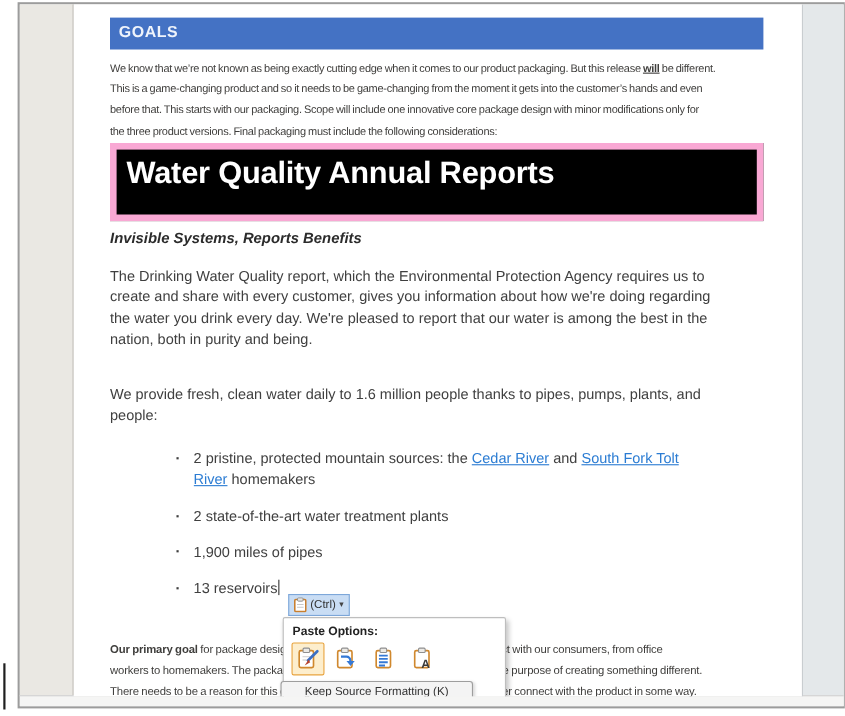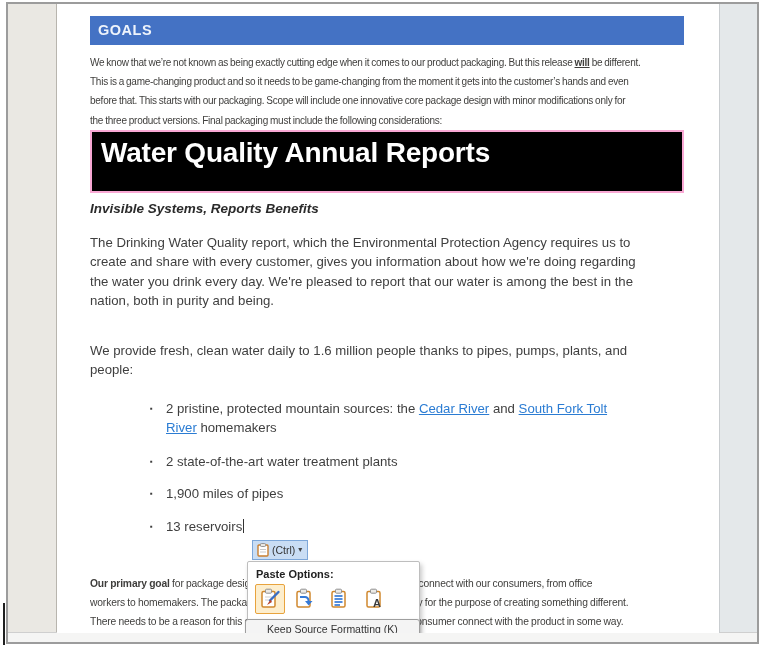--- a/index.html
+++ b/index.html
@@ -2,21 +2,21 @@
 <html><head>
 <meta charset="utf-8">
 <style>
   html,body{margin:0;padding:0;}
   body{
     width:768px;height:651px;position:relative;background:#ffffff;
     font-family:"Liberation Sans", sans-serif;overflow:hidden;
   }
   
   .frame{
-    position:absolute;left:6px;top:2px;width:753px;height:642px;
+    position:absolute;left:16px;top:2px;width:753px;height:642px;
     box-sizing:border-box;border:2px solid #9c9c9c;background:#ffffff;
   }
   .artifact-line{position:absolute;left:3px;top:603px;width:2px;height:42px;background:#1f1f1f;}
   .strip-left{position:absolute;left:0;top:0;bottom:9px;width:48px;background:#eae8e3;border-right:1px solid #b8b5ae;}
   .strip-right{position:absolute;left:712px;top:0;bottom:9px;right:0;background:#e4e8ea;}
   .bottom-bar{position:absolute;left:0;right:0;bottom:0;height:9px;background:#f5f5f4;border-top:1px solid #cfcfcf;}
   .page{
     position:absolute;left:49px;top:0;bottom:9px;width:662px;background:#ffffff;
     border-right:1px solid #c9cdd0;overflow:hidden;
   }
@@ -31,21 +31,21 @@
   }
   
   .smalltxt{color:#3f3e3c;font-size:10px;line-height:19.2px;letter-spacing:-0.25px;word-spacing:-0.5px;}
   .smalltxt .ln{height:19.2px;}
   .intro{margin-top:8px;}
   .closing{margin-top:38px;font-size:10.3px;line-height:19px;letter-spacing:-0.15px;word-spacing:-0.4px;}
   .closing .ln{height:19px;}
 
   
   .headline{
-    margin-top:0;background:#000000;border:2px solid #f9a8d4;color:#ffffff;
+    margin-top:0;background:#000000;border:6px solid #f9a8d4;color:#ffffff;
     font-size:28px;font-weight:bold;line-height:32px;padding:5px 16px 22px 9px;
     letter-spacing:-0.2px;
   }
   .subtitle{margin-top:8px;color:#2b2b2b;font-size:13.5px;font-weight:bold;font-style:italic;}
 
   
   .pasted{color:#3f3f3f;font-size:13.2px;line-height:19.5px;}
   .para1{margin-top:17px;}
   .para2{margin-top:30px;}
   .bullets{margin-top:19px;}
@@ -60,21 +60,21 @@
 
   
   .paste-btn{
     position:absolute;left:195px;top:536px;z-index:4;
     display:inline-flex;align-items:center;gap:3px;
     background:#c9ddf4;border:1px solid #7da7d9;padding:1px 5px 2px 4px;
     font-size:10.5px;color:#333;height:15px;
   }
   .paste-btn .caret{font-size:8px;color:#444;line-height:10px;}
   .paste-panel{
-    position:absolute;left:190px;top:557px;width:173px;height:77px;z-index:5;
+    position:absolute;left:190px;top:557px;width:203px;height:77px;z-index:5;
     box-sizing:border-box;background:#ffffff;border:1px solid #bebebe;border-radius:2px;
     box-shadow:2px 3px 5px rgba(0,0,0,0.22);
   }
   .paste-panel .title{font-size:11px;font-weight:bold;color:#222;padding:6px 0 0 8px;}
   .opt-row{display:flex;gap:5px;padding:4px 0 0 7px;}
   .opt-tile{
     width:28px;height:28px;display:flex;align-items:center;justify-content:center;
     border:1px solid transparent;border-radius:2px;background:transparent;
   }
   .opt-tile.selected{background:#fdeecd;border-color:#e8a33d;}

